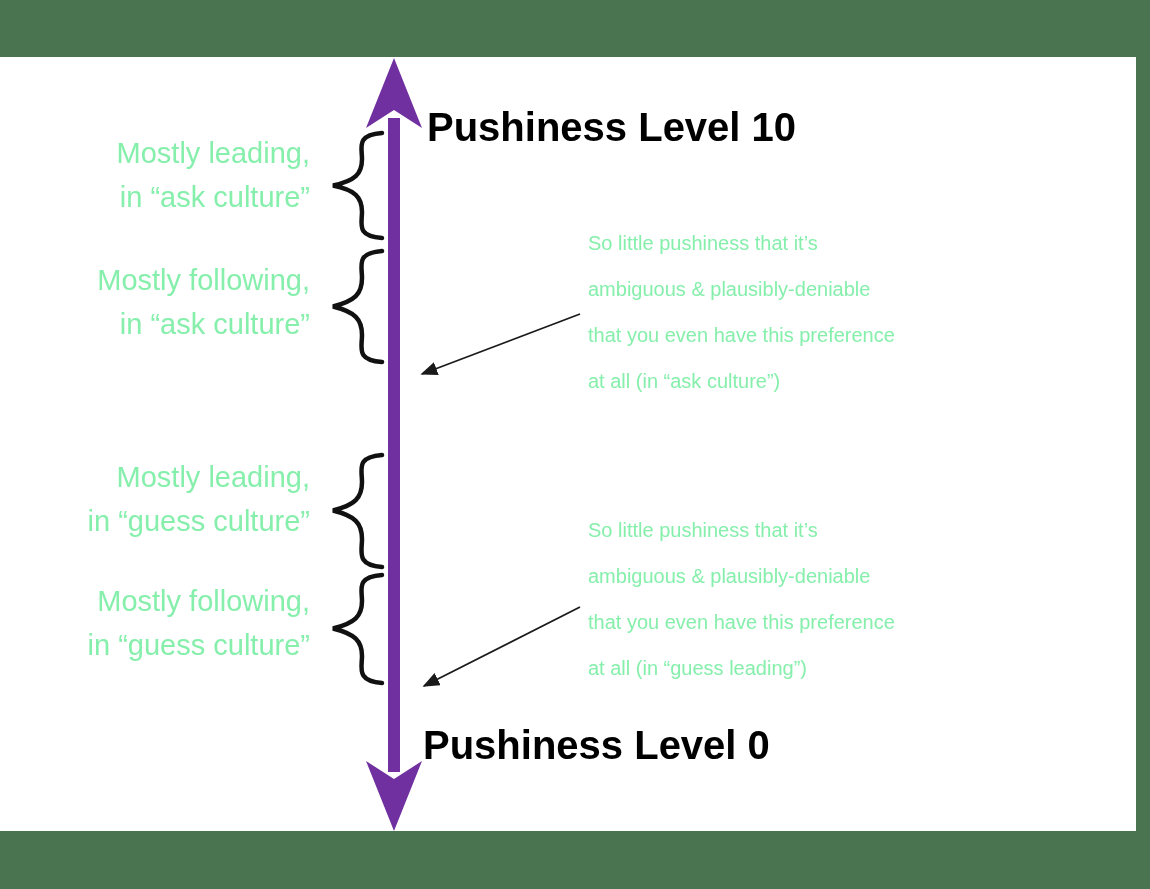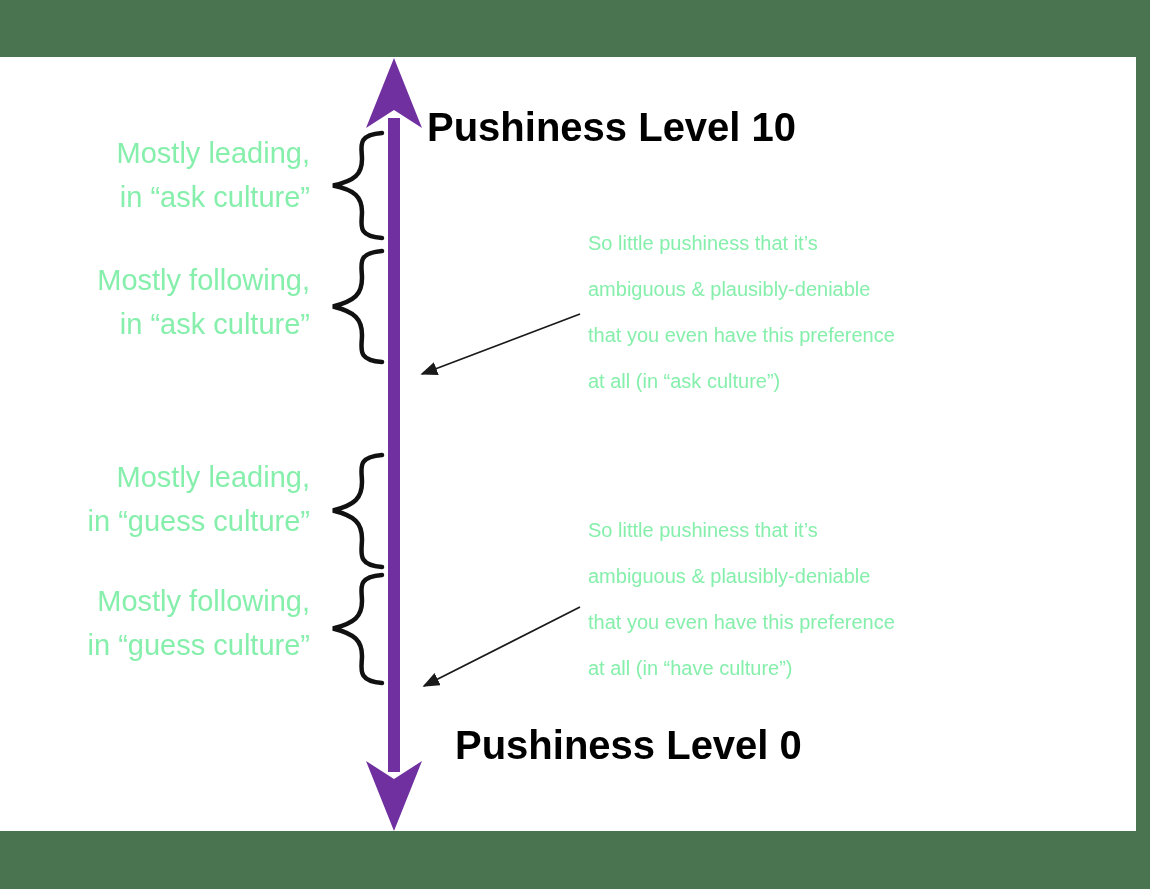--- a/index.html
+++ b/index.html
@@ -50,21 +50,21 @@
       <path d="M382 251 C356 253 362 265 362 278 C362 294 355 301 333 306.5 C355 312 362 319 362 335 C362 348 356 360 382 362"></path>
       <path d="M382 455 C356 457 362 469 362 482 C362 498 355 505 333 510.5 C355 516 362 523 362 539 C362 552 356 565 382 567"></path>
       <path d="M382 575 C356 577 362 589 362 601 C362 616 355 623 333 628.5 C355 634 362 641 362 656 C362 668 356 681 382 683"></path>
     </g>
 
     <line x1="580" y1="314" x2="422" y2="374" stroke="#1a1a1a" stroke-width="1.7" marker-end="url(#ah)"></line>
     <line x1="580" y1="607" x2="424" y2="686" stroke="#1a1a1a" stroke-width="1.7" marker-end="url(#ah)"></line>
   </svg>
 
   <div class="axis-label" style="left:427px;top:103px;">Pushiness Level 10</div>
-  <div class="axis-label" style="left:423px;top:721px;margin-left:32px;">Pushiness Level 0</div>
+  <div class="axis-label" style="left:423px;top:721px;">Pushiness Level 0</div>
 
   <div class="txt side-label" style="left:20px;top:131px;">
     <div>Mostly leading,</div>
     <div>in “ask culture”</div>
   </div>
   <div class="txt side-label" style="left:20px;top:258px;">
     <div>Mostly following,</div>
     <div>in “ask culture”</div>
   </div>
   <div class="txt side-label" style="left:20px;top:455px;">
@@ -79,15 +79,15 @@
   <div class="txt para" style="left:588px;top:220px;">
     <div>So little pushiness that it’s</div>
     <div>ambiguous &amp; plausibly-deniable</div>
     <div>that you even have this preference</div>
     <div>at all (in “ask culture”)</div>
   </div>
   <div class="txt para" style="left:588px;top:507px;">
     <div>So little pushiness that it’s</div>
     <div>ambiguous &amp; plausibly-deniable</div>
     <div>that you even have this preference</div>
-    <div>at all (in “have culture”)</div>
+    <div>at all (in “guess leading”)</div>
   </div>
 </div>
 
 </body></html>

